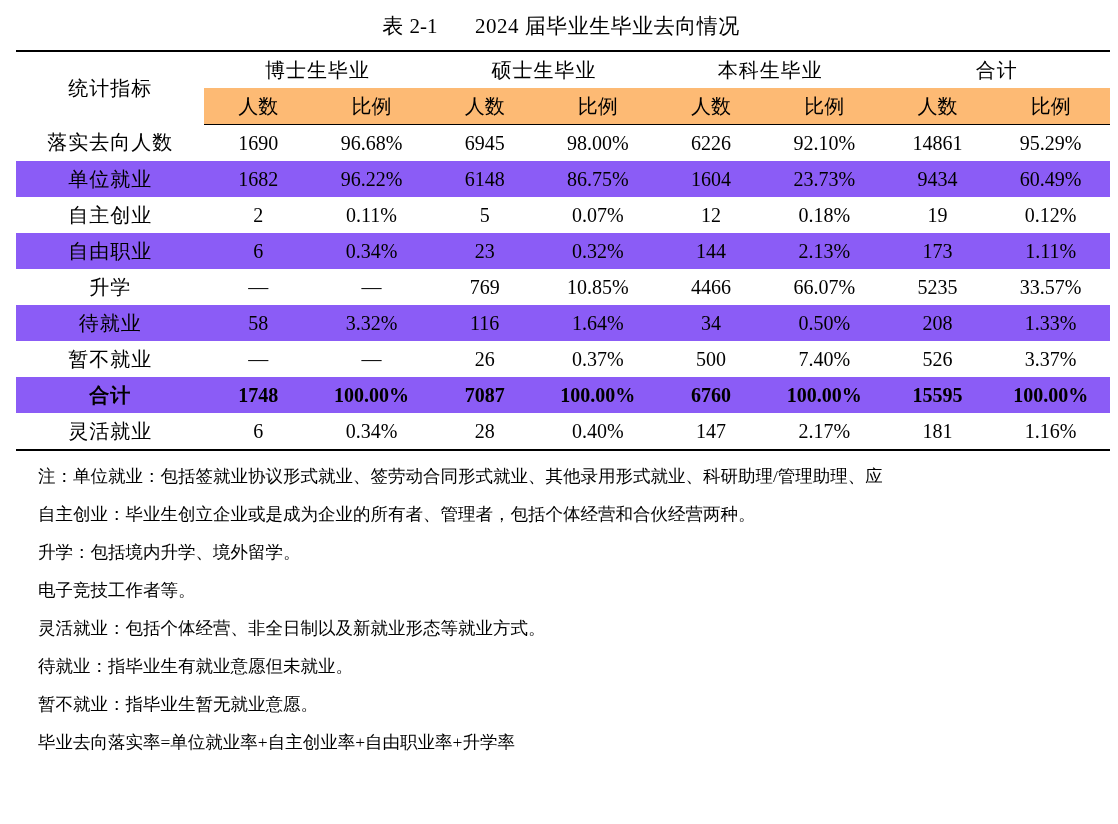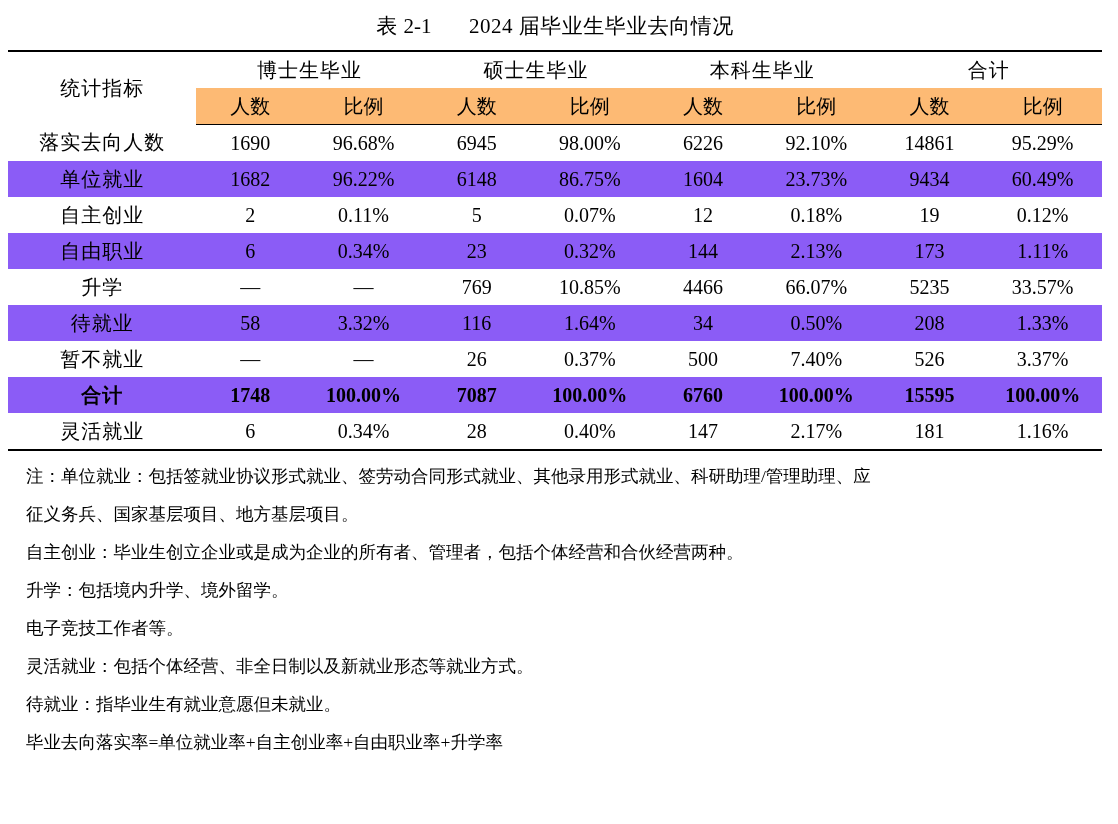--- a/index.html
+++ b/index.html
@@ -11,21 +11,21 @@
     width: 1118px;
     height: 824px;
     font-family: "Liberation Serif", "DejaVu Serif", serif;
     color: #000000;
     overflow: hidden;
   }
   .page {
     width: 1118px;
     height: 692px;
     box-sizing: border-box;
-    padding: 6px 12px 0 4px;
+    padding: 6px 12px 0 16px;
     position: relative;
   }
   .table-title {
     text-align: center;
     font-size: 21px;
     letter-spacing: 0.5px;
     margin: 6px 0 10px 0;
     font-family: "Liberation Serif", "DejaVu Serif", serif;
   }
   .table-title .num {
@@ -221,22 +221,22 @@
           <td>147</td>
           <td>2.17%</td>
           <td>181</td>
           <td>1.16%</td>
         </tr>
       </tbody>
   </table>
 
   <div class="notes" id="notes-block">
       <p class="">注：单位就业：包括签就业协议形式就业、签劳动合同形式就业、其他录用形式就业、科研助理/管理助理、应</p>
-      <p class="">征义务兵、国家基层项目、地方基层项目。</p>
       <p class="">自主创业：毕业生创立企业或是成为企业的所有者、管理者，包括个体经营和合伙经营两种。</p>
       <p class="">升学：包括境内升学、境外留学。</p>
       <p class="">电子竞技工作者等。</p>
       <p class="">灵活就业：包括个体经营、非全日制以及新就业形态等就业方式。</p>
       <p class="">待就业：指毕业生有就业意愿但未就业。</p>
+      <p class="">暂不就业：指毕业生暂无就业意愿。</p>
       <p class="">毕业去向落实率=单位就业率+自主创业率+自由职业率+升学率</p>
     </div>
 
 </div>
 
 </body></html>

